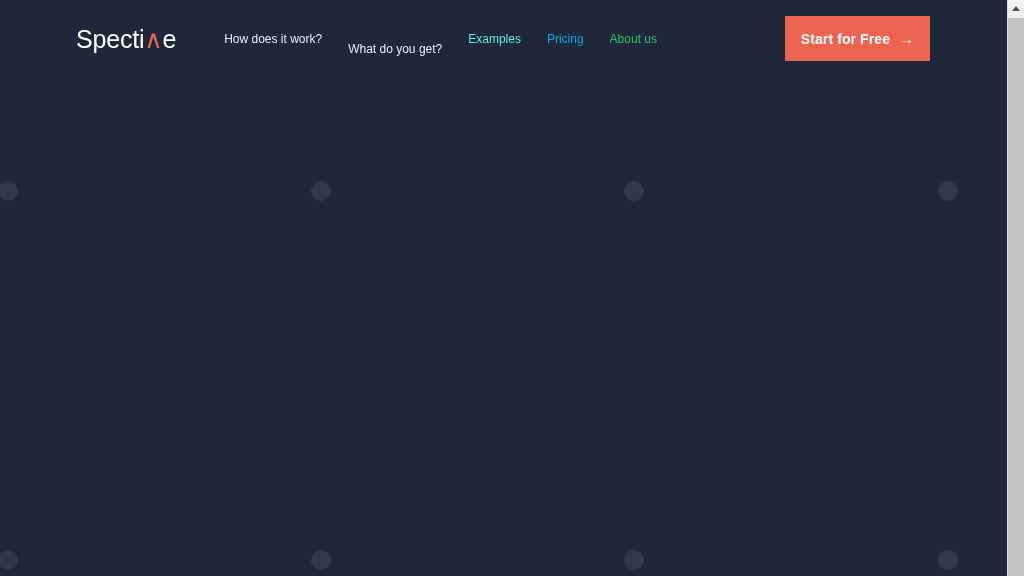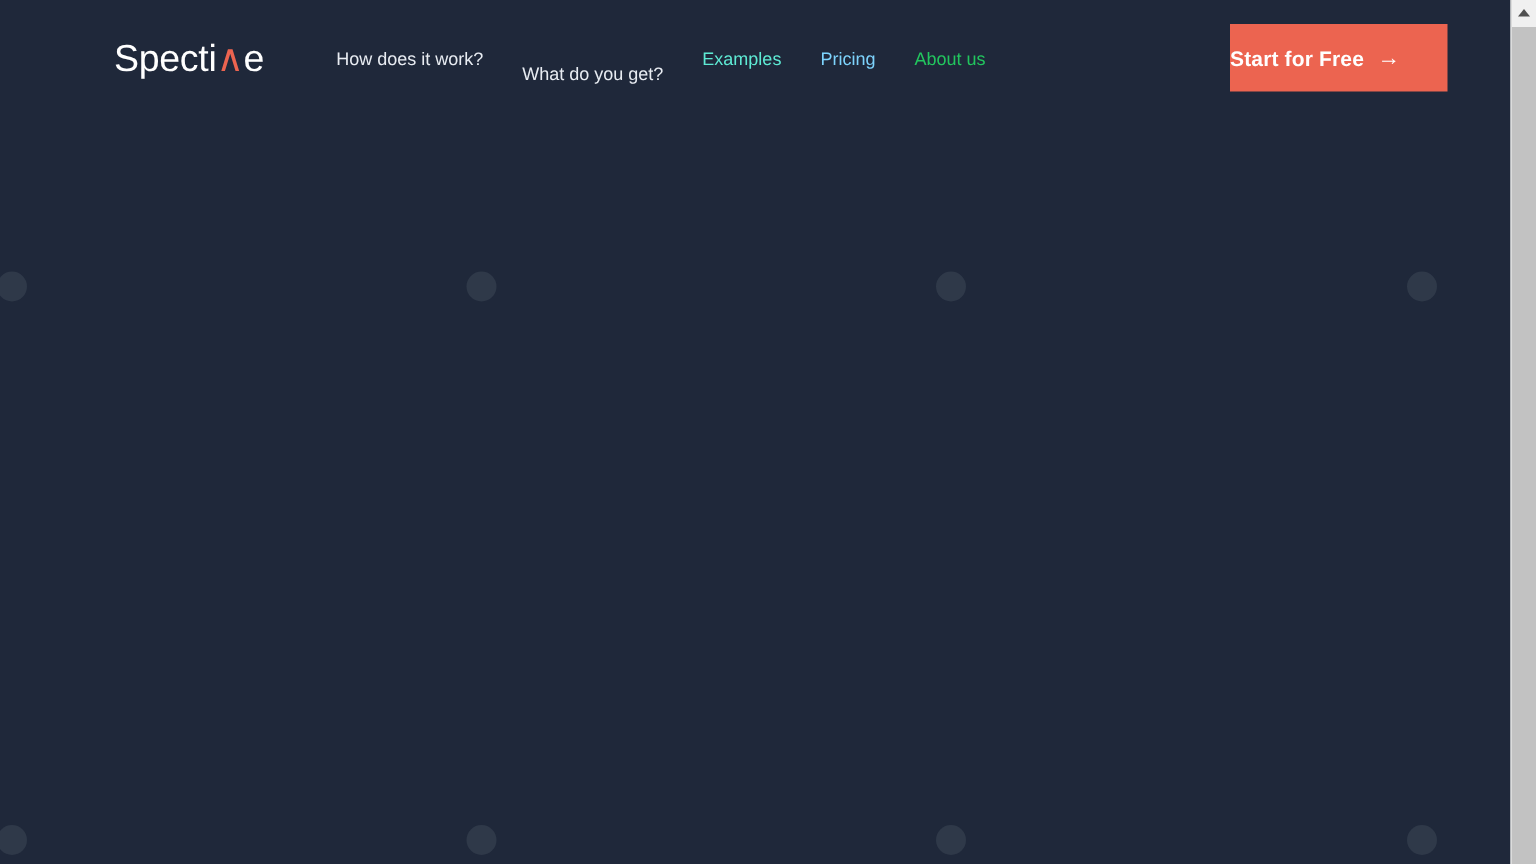--- a/index.html
+++ b/index.html
@@ -93,25 +93,25 @@
     width: 145px;
     height: 45px;
     background: #ec6450;
     border: none;
     color: #ffffff;
     font-family: "Liberation Sans", sans-serif;
     font-size: 14px;
     font-weight: 700;
     display: flex;
     align-items: center;
+    justify-content: center;
     gap: 9px;
     cursor: pointer;
     letter-spacing: 0.1px;
     white-space: nowrap;
-    margin-left: 35px;
   }
   .cta-button .cta-arrow {
     font-size: 15px;
     font-weight: 400;
     line-height: 1;
   }
 
   
   .page-content {
     position: absolute;
@@ -179,21 +179,21 @@
     <div class="brand">
       <span>Specti</span>
         <span class="brand-mark" style="color: rgb(236, 100, 80);">∧</span>
         <span>e</span>
     </div>
 
     <nav class="main-nav">
       <a class="nav-link" href="#" style="color: rgb(232, 236, 242);">How does it work?</a>
       <a class="nav-link" href="#" style="color: rgb(232, 236, 242); margin-top: 20px;">What do you get?</a>
       <a class="nav-link" href="#" style="color: #5eead4;">Examples</a>
-      <a class="nav-link" href="#" style="color: #7dd3fc; text-align: center;">Pricing</a>
+      <a class="nav-link" href="#" style="color: #0ea5e9; text-align: center;">Pricing</a>
       <a class="nav-link" href="#" style="color: #22c55e;">About us</a>
     </nav>
 
     <button class="cta-button" style="background: rgb(236, 100, 80);">
       <span>Start for Free</span>
       <span class="cta-arrow">→</span>
     </button>
 
   </header>
 

